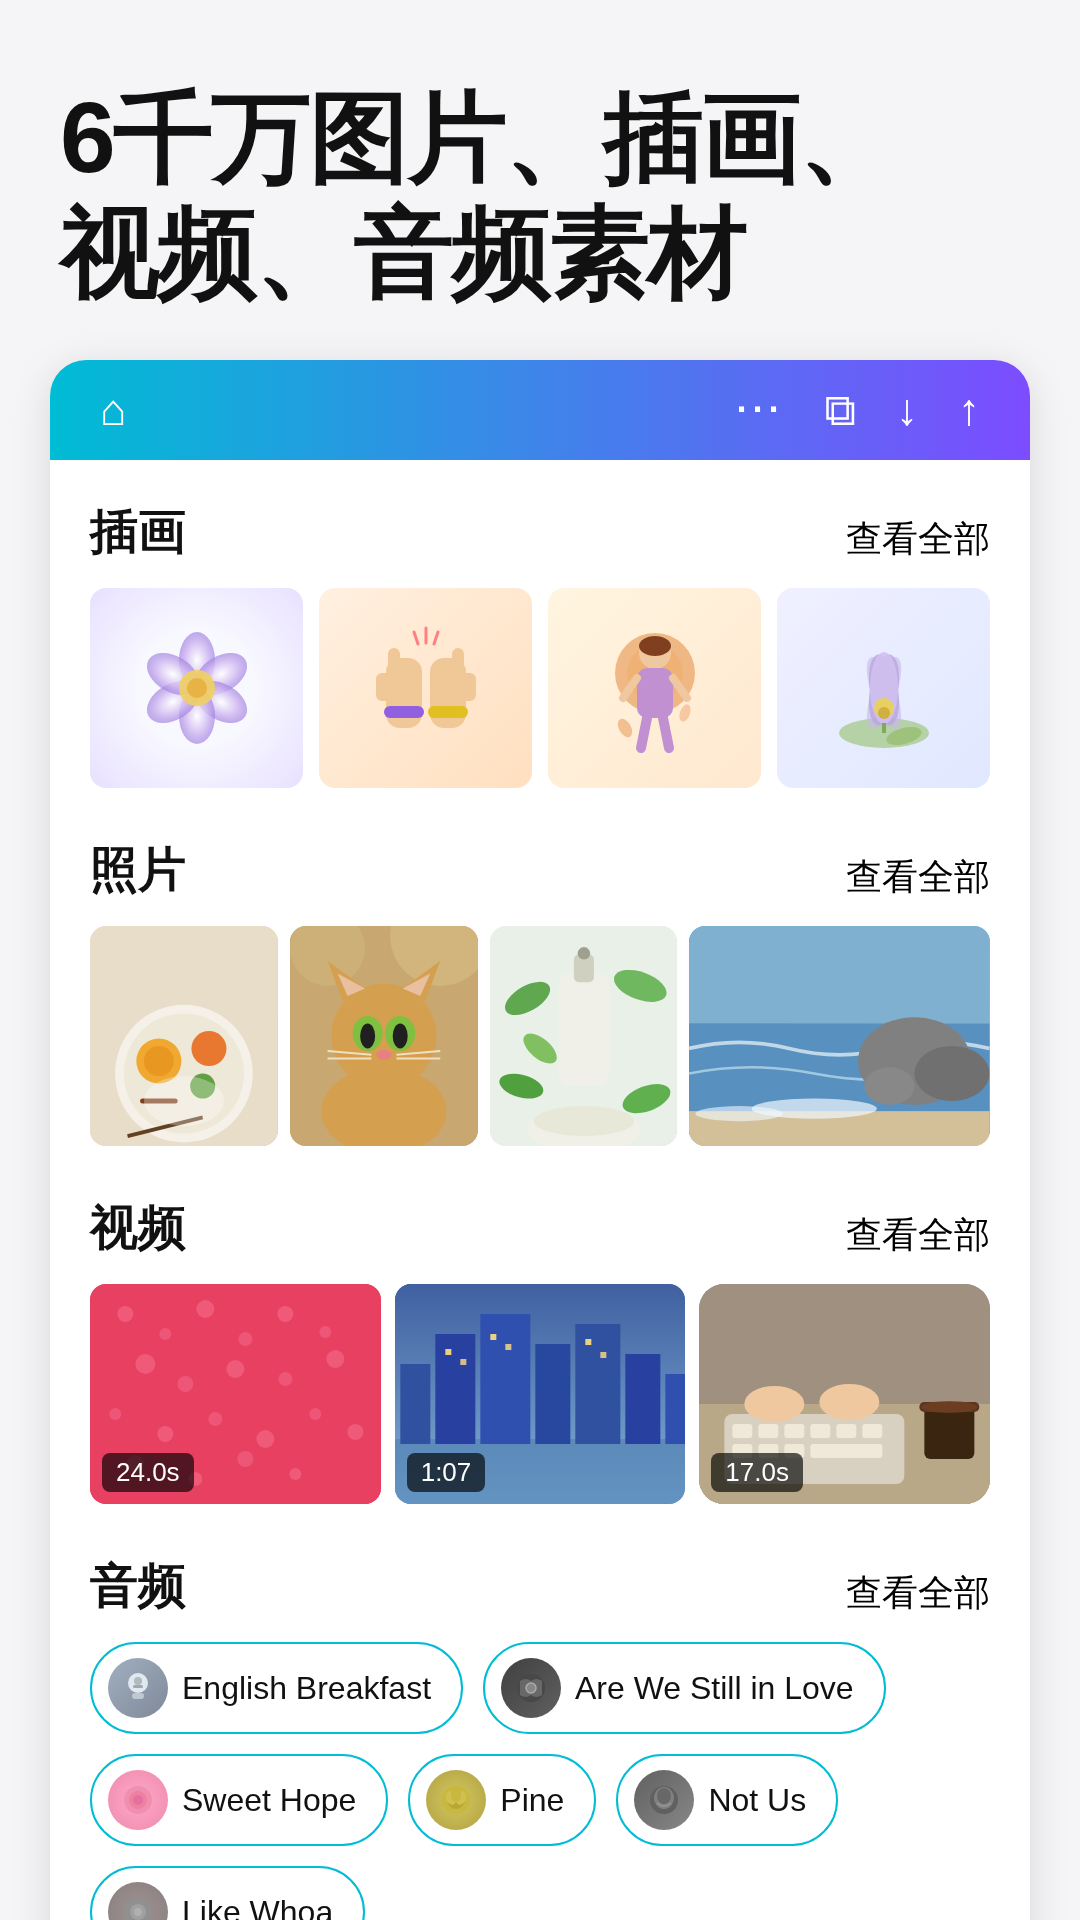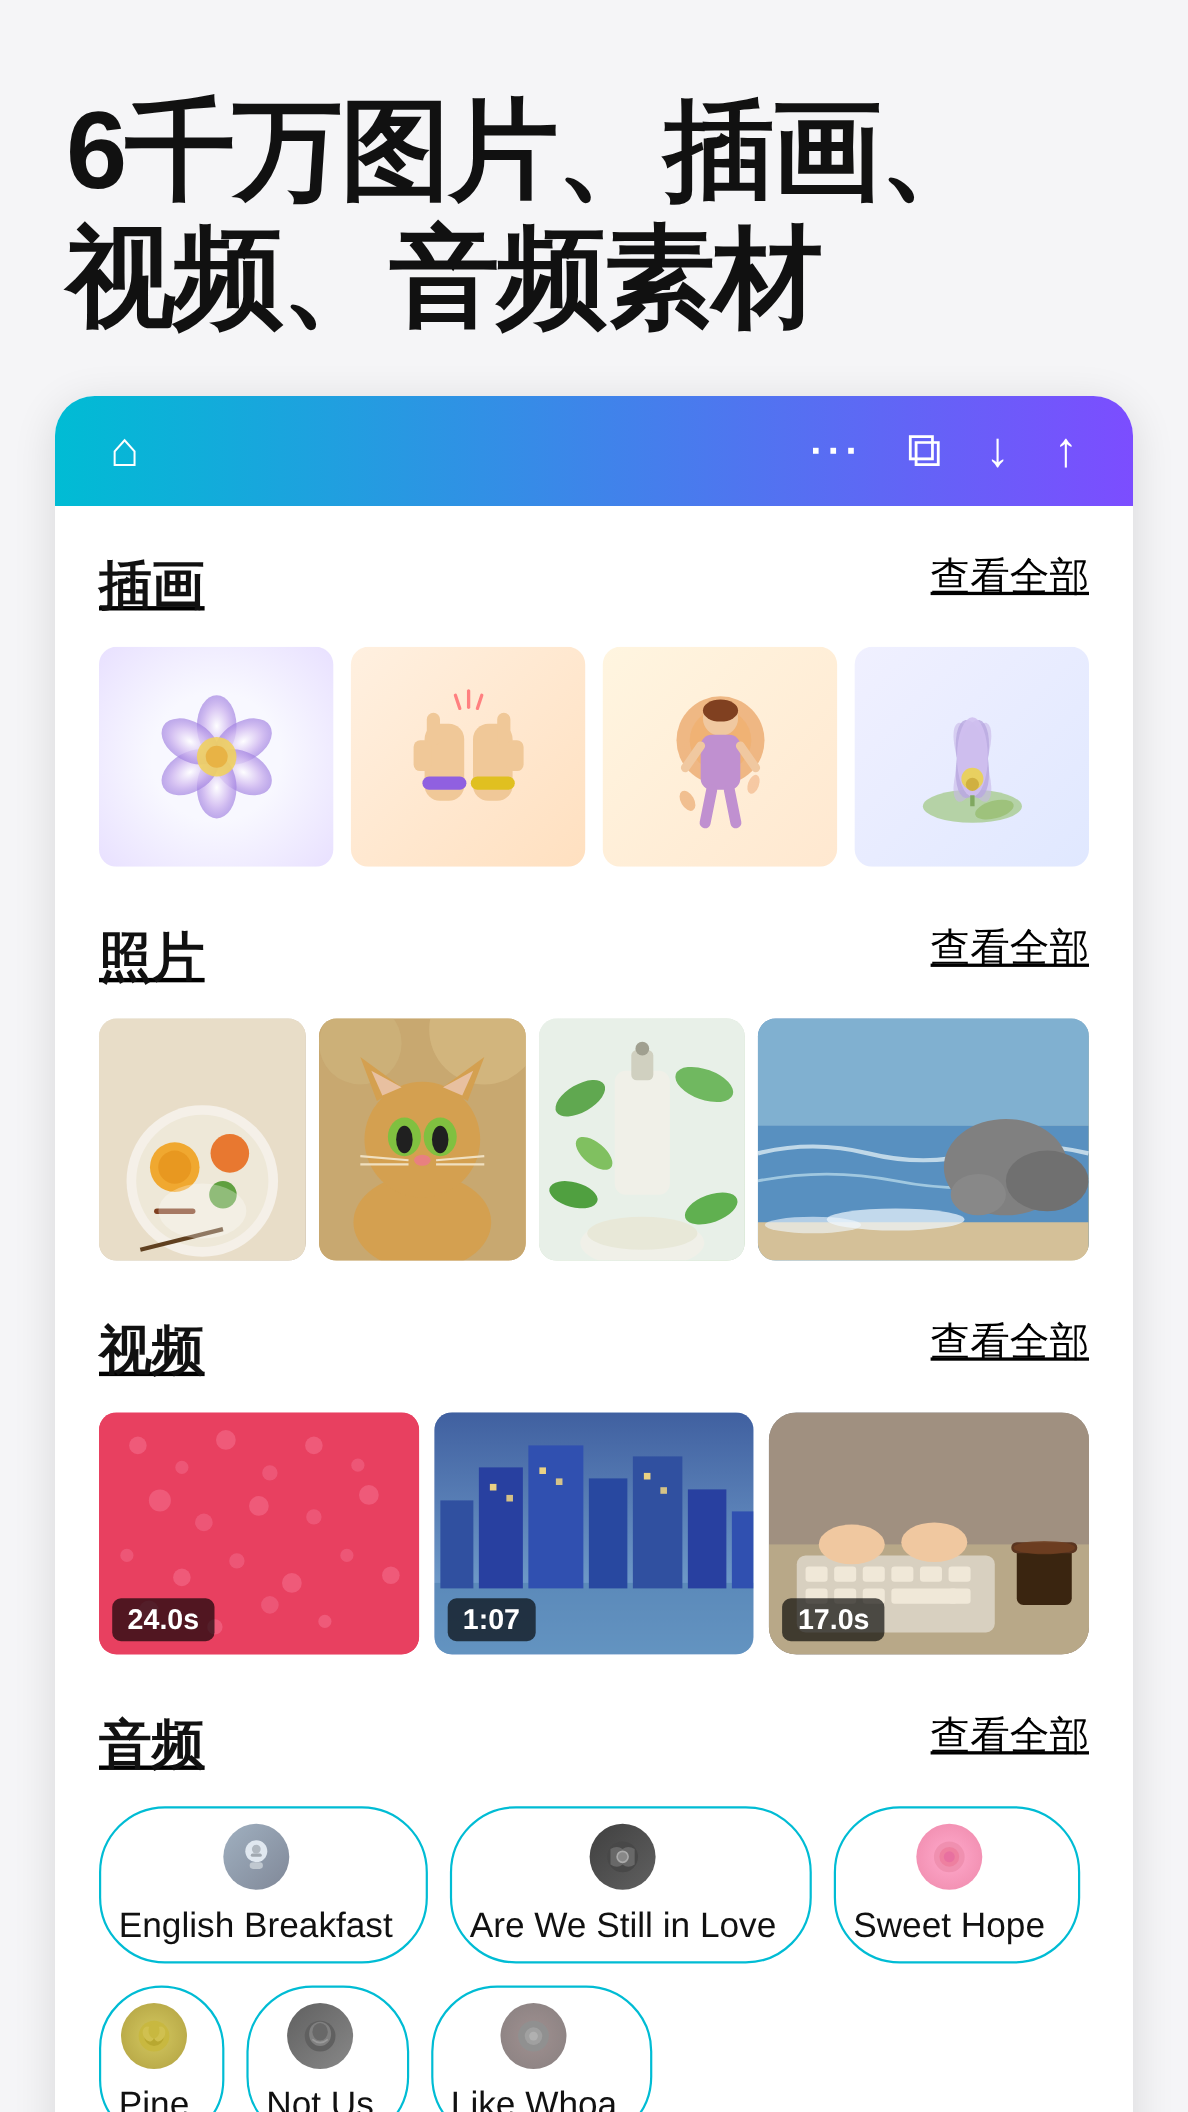--- a/index.html
+++ b/index.html
@@ -52,23 +52,22 @@
     
     .app-content {
       padding: 40px 40px 50px 40px;
       background: #fff;
     }
 
     
     .section-header {
       display: flex;
       justify-content: space-between;
-      align-items: flex-start;
+      align-items: flex-end;
       margin-bottom: 24px;
-      text-decoration: underline;
     }
     .section-title {
       font-size: 48px;
       font-weight: 700;
       color: #111;
     }
     .section-link {
       font-size: 36px;
       color: #000000;
       font-weight: 500;
@@ -151,21 +150,21 @@
       overflow: hidden;
       position: relative;
     }
     .video-badge {
       position: absolute;
       bottom: 12px;
       left: 12px;
       background: rgba(0,0,0,0.65);
       color: #fff;
       font-size: 26px;
-      font-weight: 700;
+      font-weight: 400;
       padding: 4px 14px;
       border-radius: 8px;
     }
     .video-rain { background: linear-gradient(135deg, #f06080 0%, #e84060 100%); }
     .video-city { background: linear-gradient(135deg, #4060a0 0%, #80a0d0 50%, #c0d0e8 100%); }
     .video-desk { background: linear-gradient(135deg, #808080 0%, #b0a090 100%); border-radius: 25px; }
 
     
     .audio-chips {
       display: flex;
@@ -173,21 +172,20 @@
       gap: 20px;
     }
     .audio-chip {
       display: flex;
       align-items: center;
       gap: 14px;
       border: 2.5px solid #00bcd4;
       border-radius: 60px;
       padding: 14px 30px 14px 16px;
       background: #fff;
-      flex-direction: column;
     }
     .chip-thumb {
       width: 60px;
       height: 60px;
       border-radius: 50%;
       overflow: hidden;
       flex-shrink: 0;
       display: flex;
       align-items: center;
       justify-content: center;

